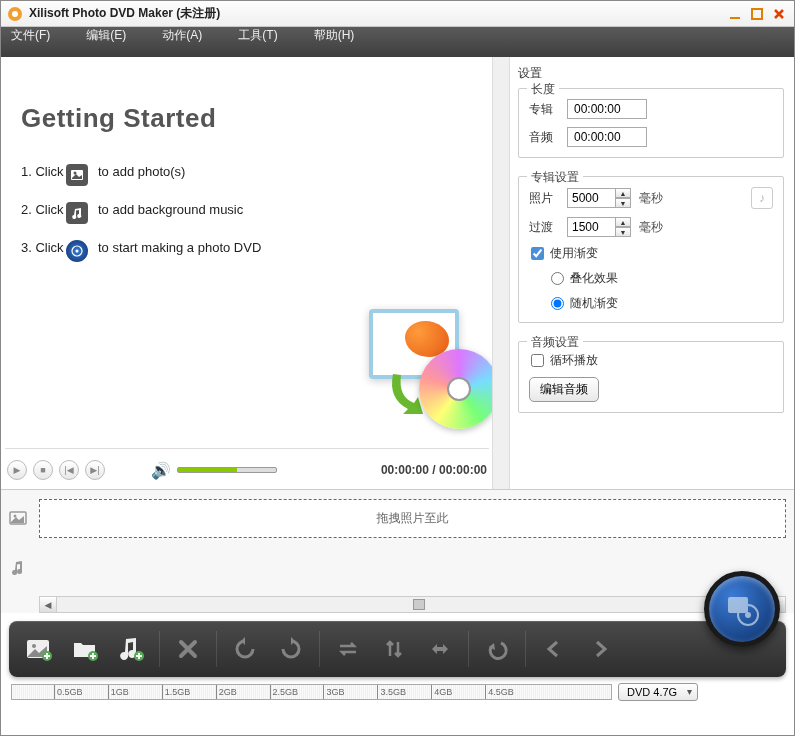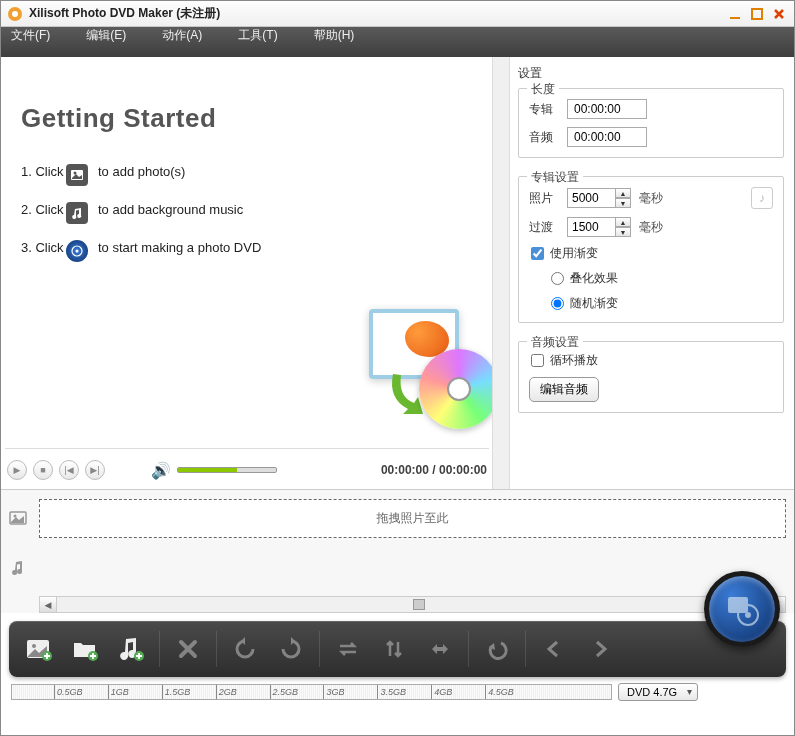--- a/index.html
+++ b/index.html
@@ -66,21 +66,21 @@
 
 .bottombar { margin:8px 8px 0 8px; height:56px; background:linear-gradient(#4a4a4a,#2d2d2d); border-radius:8px; display:flex; align-items:center; padding:0 10px; gap:6px; box-shadow:inset 0 1px 0 rgba(255,255,255,0.15), 0 2px 4px rgba(0,0,0,0.3); }
 .bb-btn { width:40px; height:38px; display:flex; align-items:center; justify-content:center; cursor:pointer; color:#ddd; border-radius:4px; }
 .bb-btn.disabled { opacity:0.5; cursor:default; }
 .bb-sep { width:1px; height:36px; background:rgba(255,255,255,0.12); margin:0 2px; }
 .burn { width:76px; height:76px; position:absolute; right:14px; bottom:30px; border-radius:50%; background:radial-gradient(circle at 35% 30%, #3a7bd5, #0b2d66); border:5px solid #1a1a1a; box-shadow: 0 4px 8px rgba(0,0,0,0.5), inset 0 2px 6px rgba(255,255,255,0.4); cursor:pointer; display:flex; align-items:center;justify-content:center; }
 .burn svg { opacity:0.7; }
 
 .capacity { margin:6px 10px 0 10px; display:flex; align-items:center; gap:6px; }
 .cap-bar { flex:1; height:16px; border:1px solid #aaa; background:repeating-linear-gradient(90deg,#fafafa,#fafafa 1px,#f0f0f0 1px,#f0f0f0 2px); position:relative; font-size:9px; color:#666; }
-.cap-bar .tick { position:absolute; top:0; bottom:0; border-left:1px solid #888; padding-left:2px; display:flex; align-items:center;font-style:italic; }
+.cap-bar .tick { position:absolute; top:0; bottom:0; border-left:1px solid #888; padding-left:2px; display:flex; align-items:center; }
 .dvd-sel { border:1px solid #999; background:linear-gradient(#fff,#e8e8e8); border-radius:3px; padding:2px 16px 2px 8px; font-size:11px; position:relative; cursor:pointer; width:80px; }
 .dvd-sel::after { content:"▾"; position:absolute; right:5px; top:2px; font-size:10px; color:#555; }
 </style>
 </head>
 <body>
 
 <div class="titlebar">
   <svg class="logo" viewBox="0 0 16 16">
       <circle cx="8" cy="8" r="7" fill="#f0a030"></circle>
       <circle cx="8" cy="8" r="3" fill="#fff"></circle>

